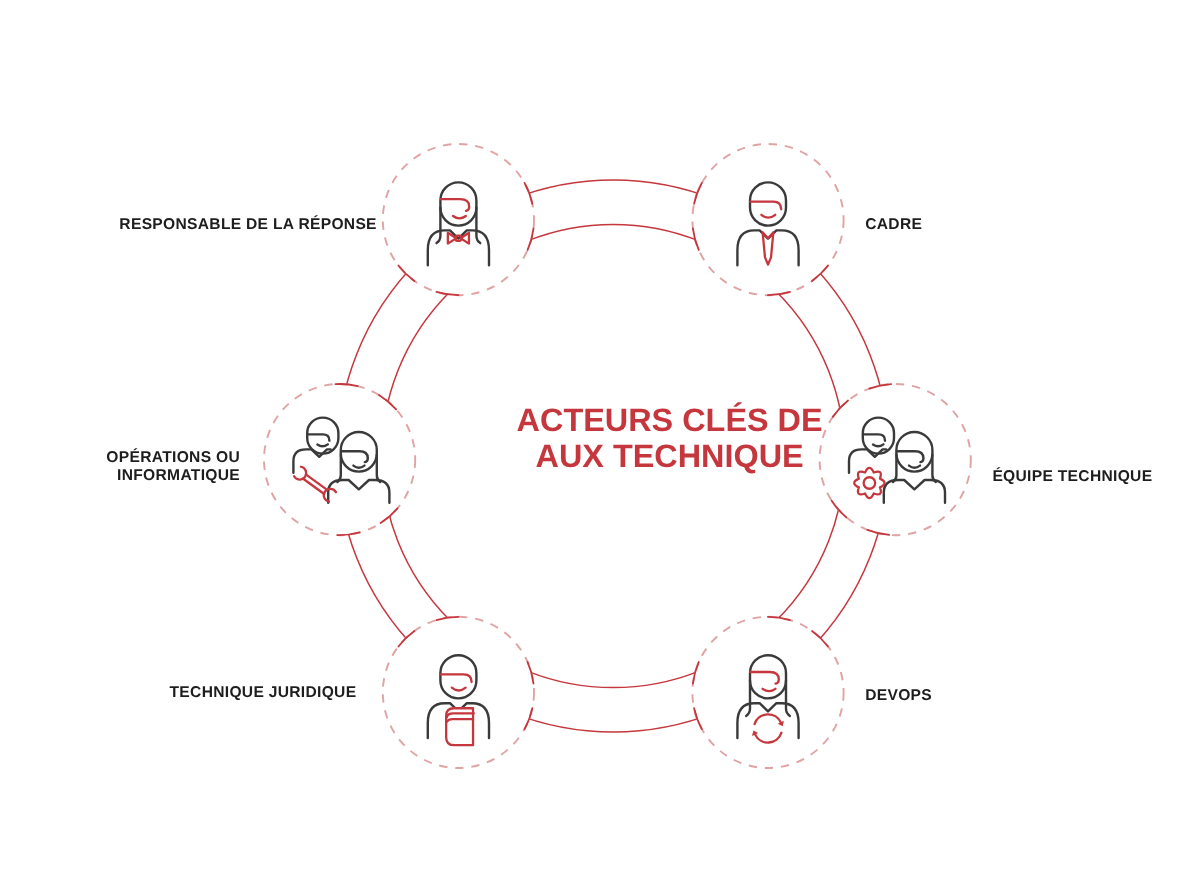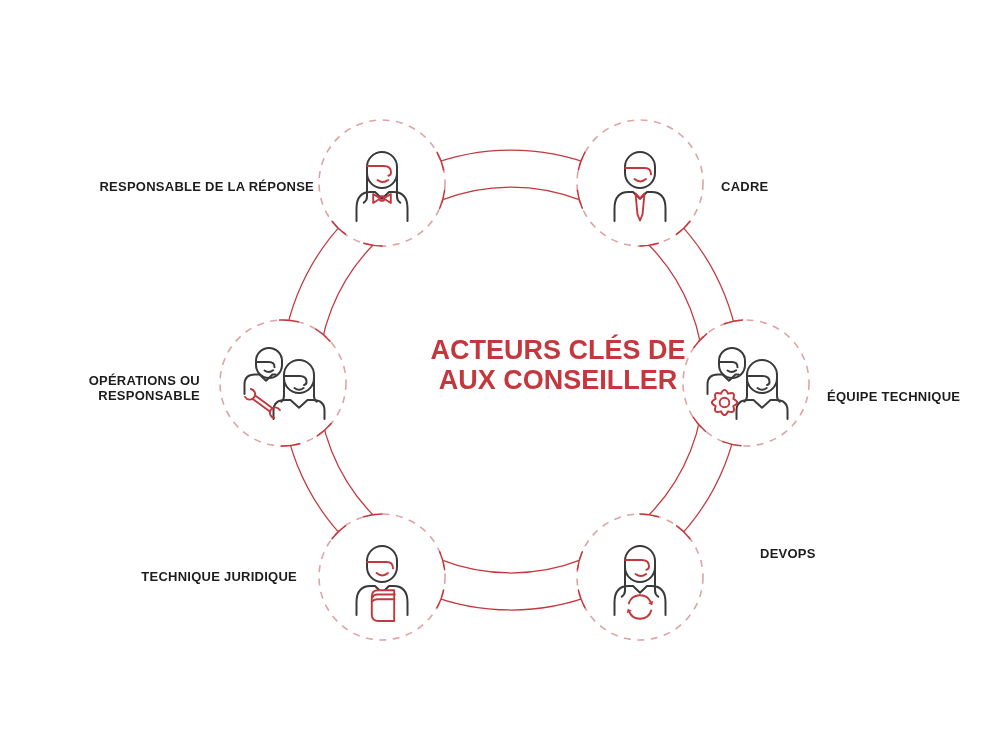--- a/index.html
+++ b/index.html
@@ -160,23 +160,23 @@
         <path class="accent-line" d="M -18 -4.9 A 5.4 5.4 0 1 1 -18 4.9"></path>
         <path class="accent-line" d="M 18 4.9 A 5.4 5.4 0 1 1 18 -4.9"></path>
         <path class="accent-line" d="M -11 -2.1 H 11"></path>
         <path class="accent-line" d="M -11 2.1 H 11"></path>
       </g>
     </g>
   </svg>
 
   <div class="diagram-title">
     <div>ACTEURS CLÉS DE</div>
-    <div>AUX CONSEILLER</div>
+    <div>AUX TECHNIQUE</div>
   </div>
 
   <div class="node-label label-right" style="right:669px;top:179px;margin-left:28px;">RESPONSABLE DE LA RÉPONSE</div>
   <div class="node-label" style="left:721px;top:179px;text-align:center;">CADRE</div>
   <div class="node-label" style="left:827px;top:389px;">ÉQUIPE TECHNIQUE</div>
-  <div class="node-label" style="left:721px;top:546px;margin-left:39px;">DEVOPS</div>
+  <div class="node-label" style="left:721px;top:571px;">DEVOPS</div>
   <div class="node-label label-right" style="right:686px;top:569px;">TECHNIQUE JURIDIQUE</div>
-  <div class="node-label label-right label-wrap" style="right:783px;top:373px;">OPÉRATIONS OU RESPONSABLE</div>
+  <div class="node-label label-right label-wrap" style="right:783px;top:373px;">OPÉRATIONS OU INFORMATIQUE</div>
 
 </div>
 
 </body></html>

